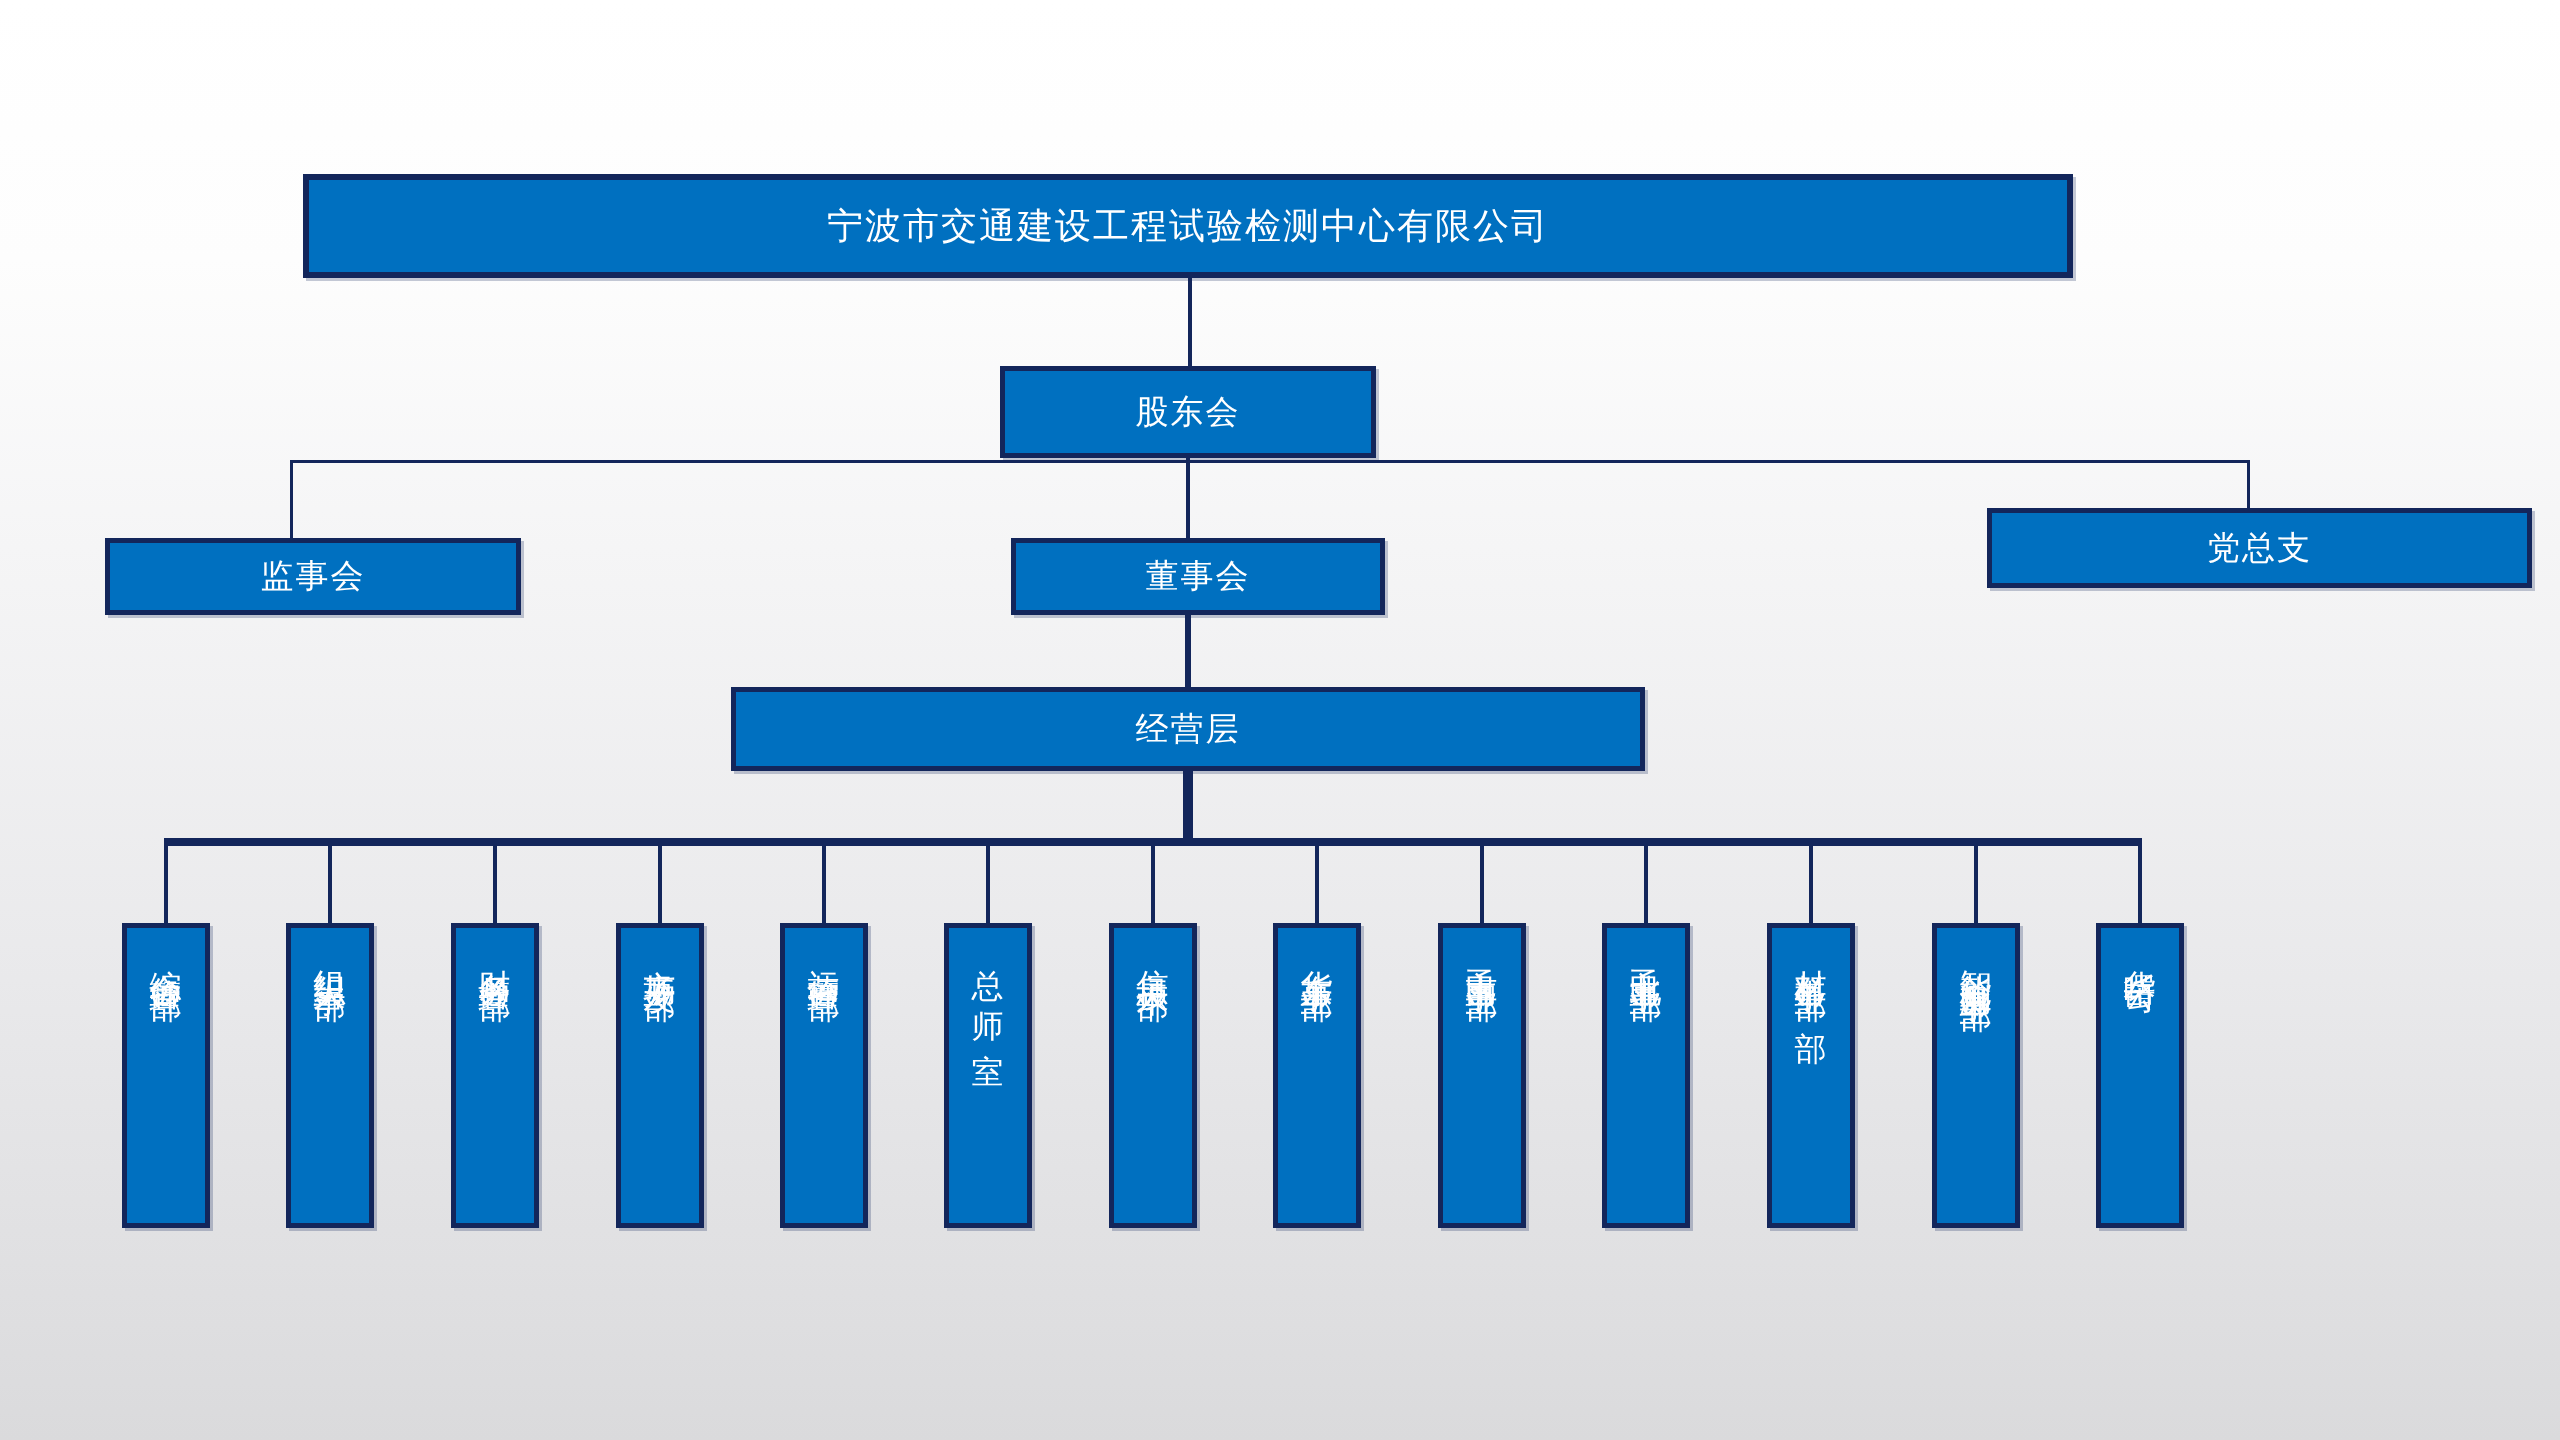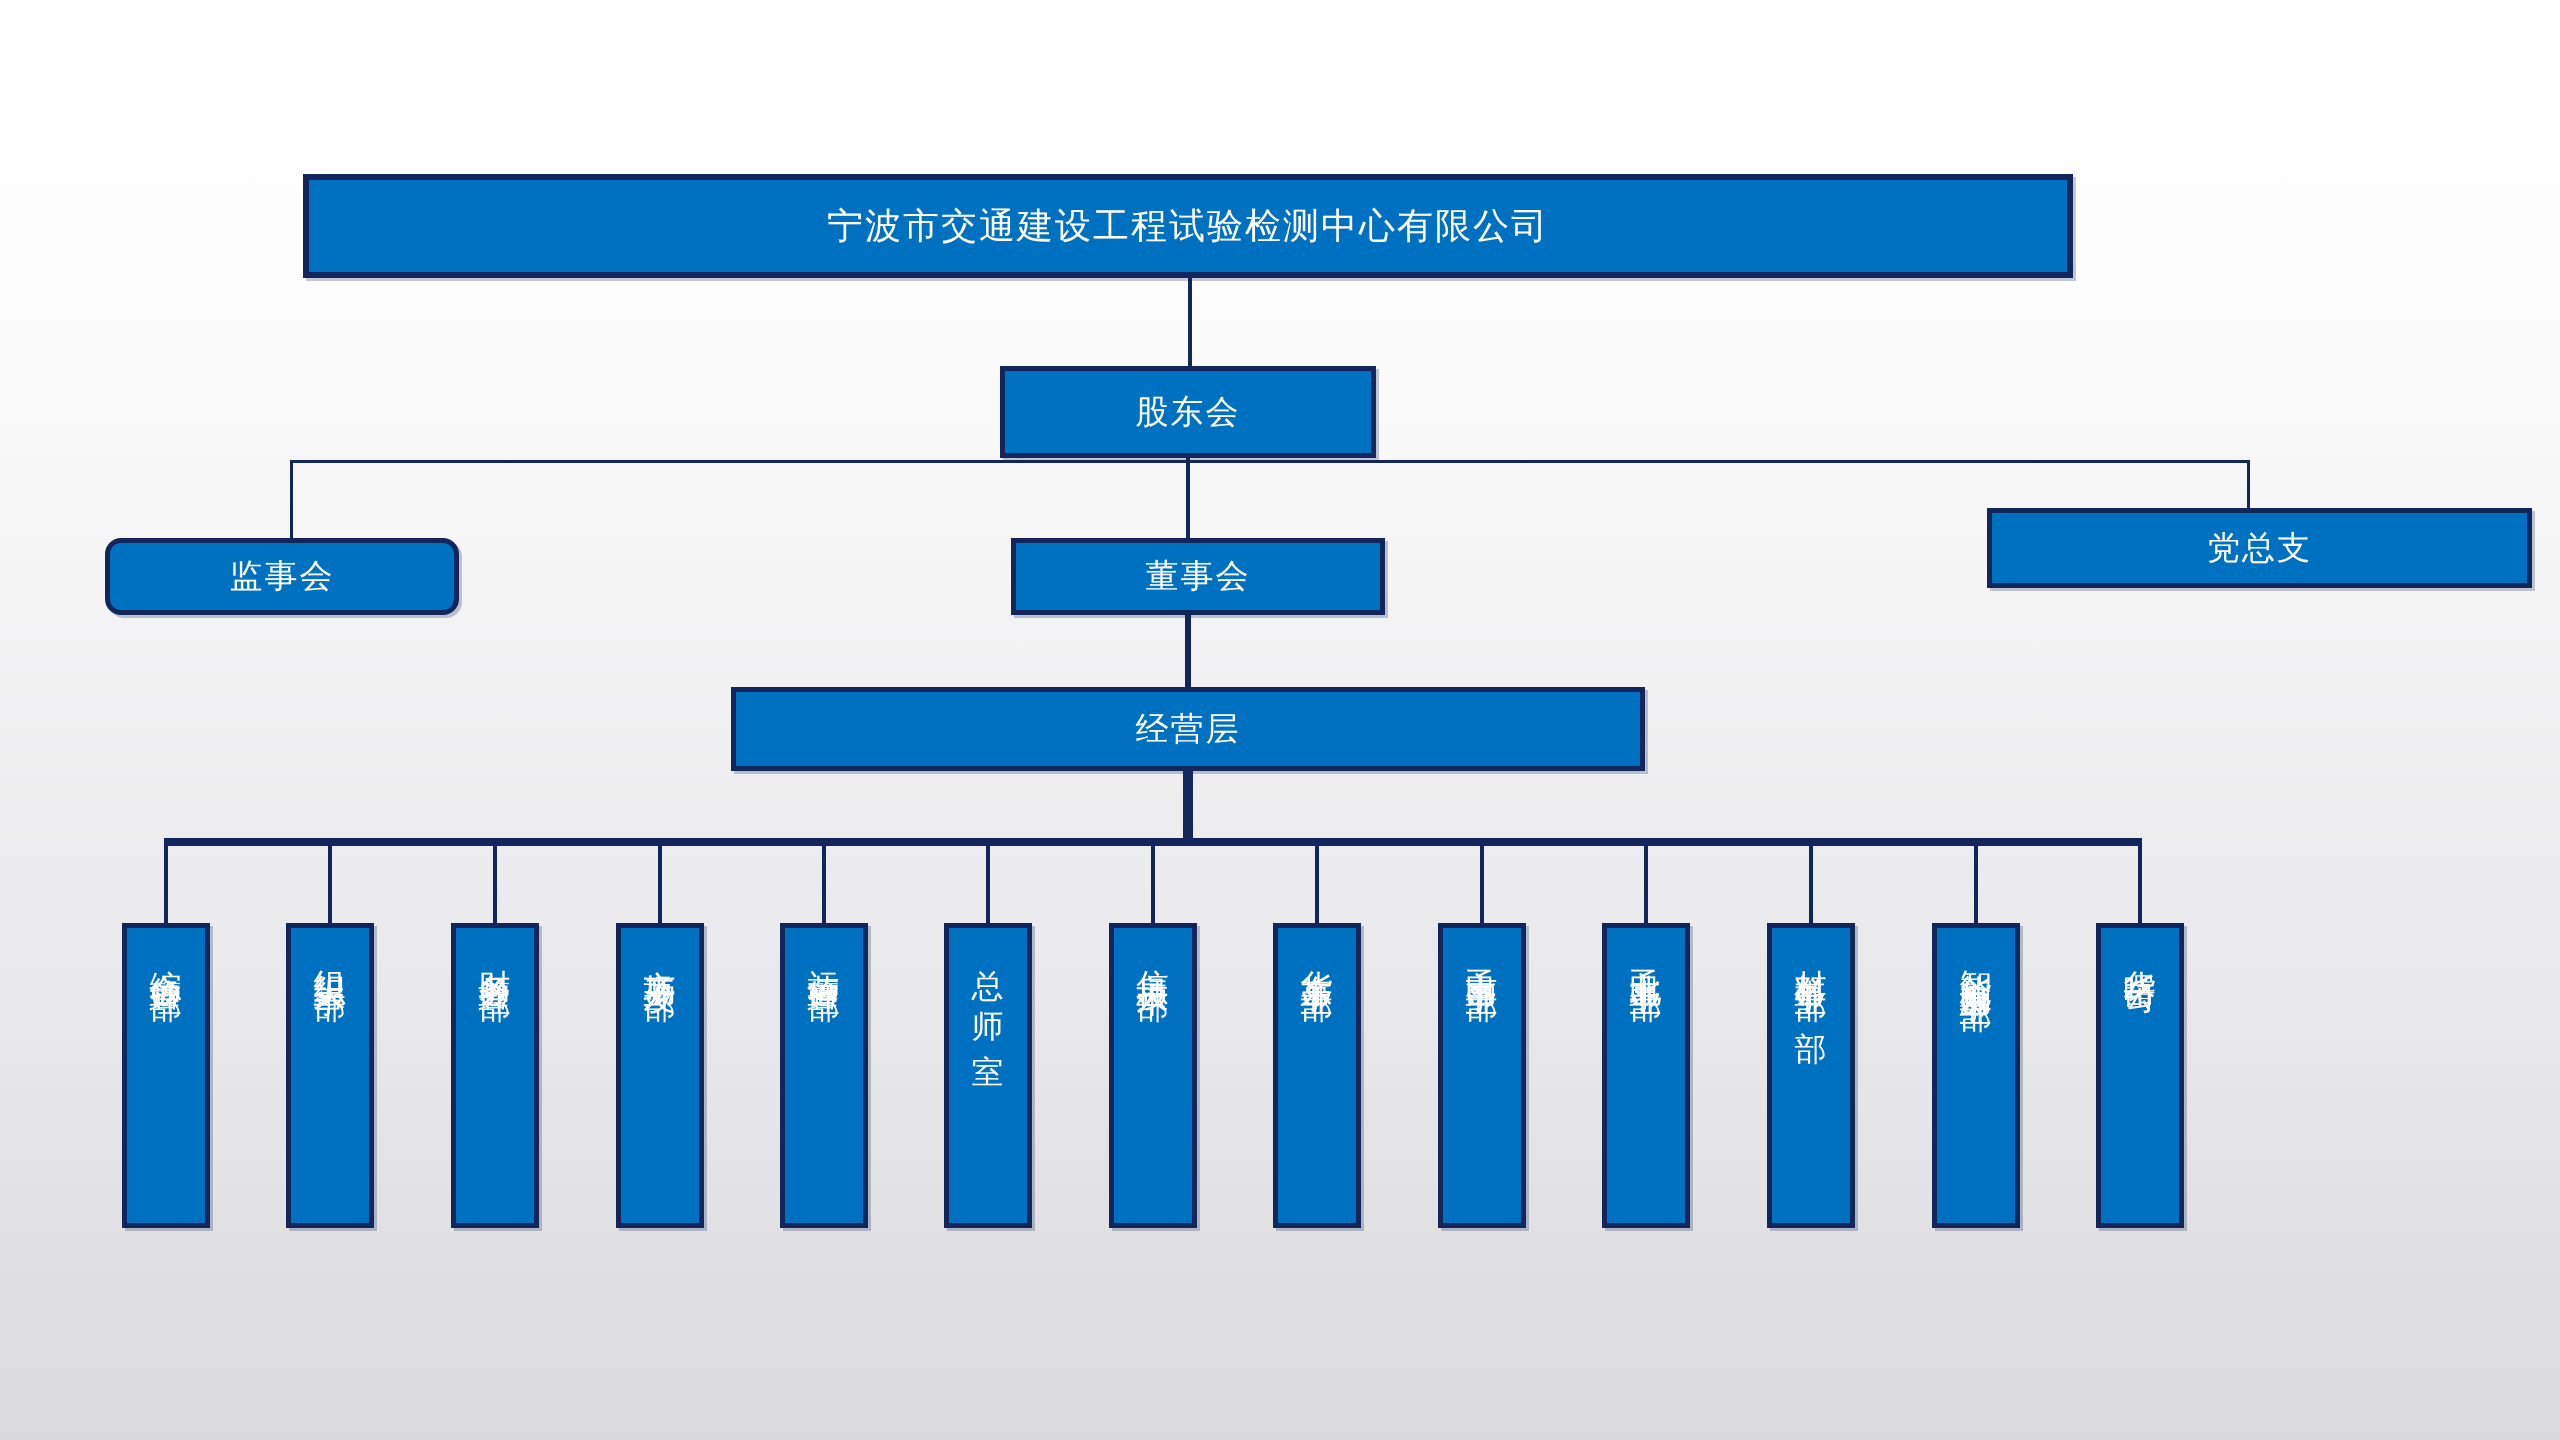--- a/index.html
+++ b/index.html
@@ -20,21 +20,21 @@
     box-sizing:border-box;
     display:flex;align-items:center;justify-content:center;
     color:#ffffff;
     box-shadow:3px 3px 0 rgba(20,38,91,0.25);
     text-align:right;
   }
   .obox .lbl{color:#ffffff;white-space:nowrap;}
   .root-box{left:303px;top:174px;width:1770px;height:104px;border-width:6px;font-size:36px;letter-spacing:2px;}
   .l2-box{left:1000px;top:366px;width:376px;height:92px;font-size:33px;letter-spacing:2px;}
   .l3-box{top:538px;height:77px;font-size:33px;letter-spacing:2px;}
-  .l3-supervisory{left:105px;width:354px;border-radius:16px;}
+  .l3-supervisory{left:105px;width:416px;}
   .l3-board{left:1001px;width:374px;margin-left:10px;}
   .l3-party{left:1987px;top:508px;width:545px;height:80px;}
   .l4-box{left:731px;top:687px;width:914px;height:84px;font-size:33px;letter-spacing:2px;}
   
   .dept{
     position:absolute;top:923px;width:88px;height:305px;
     background:#0070c0;border:5px solid #13265b;box-sizing:border-box;
     display:flex;justify-content:center;align-items:flex-start;
     box-shadow:3px 3px 0 rgba(20,38,91,0.25);
   }

